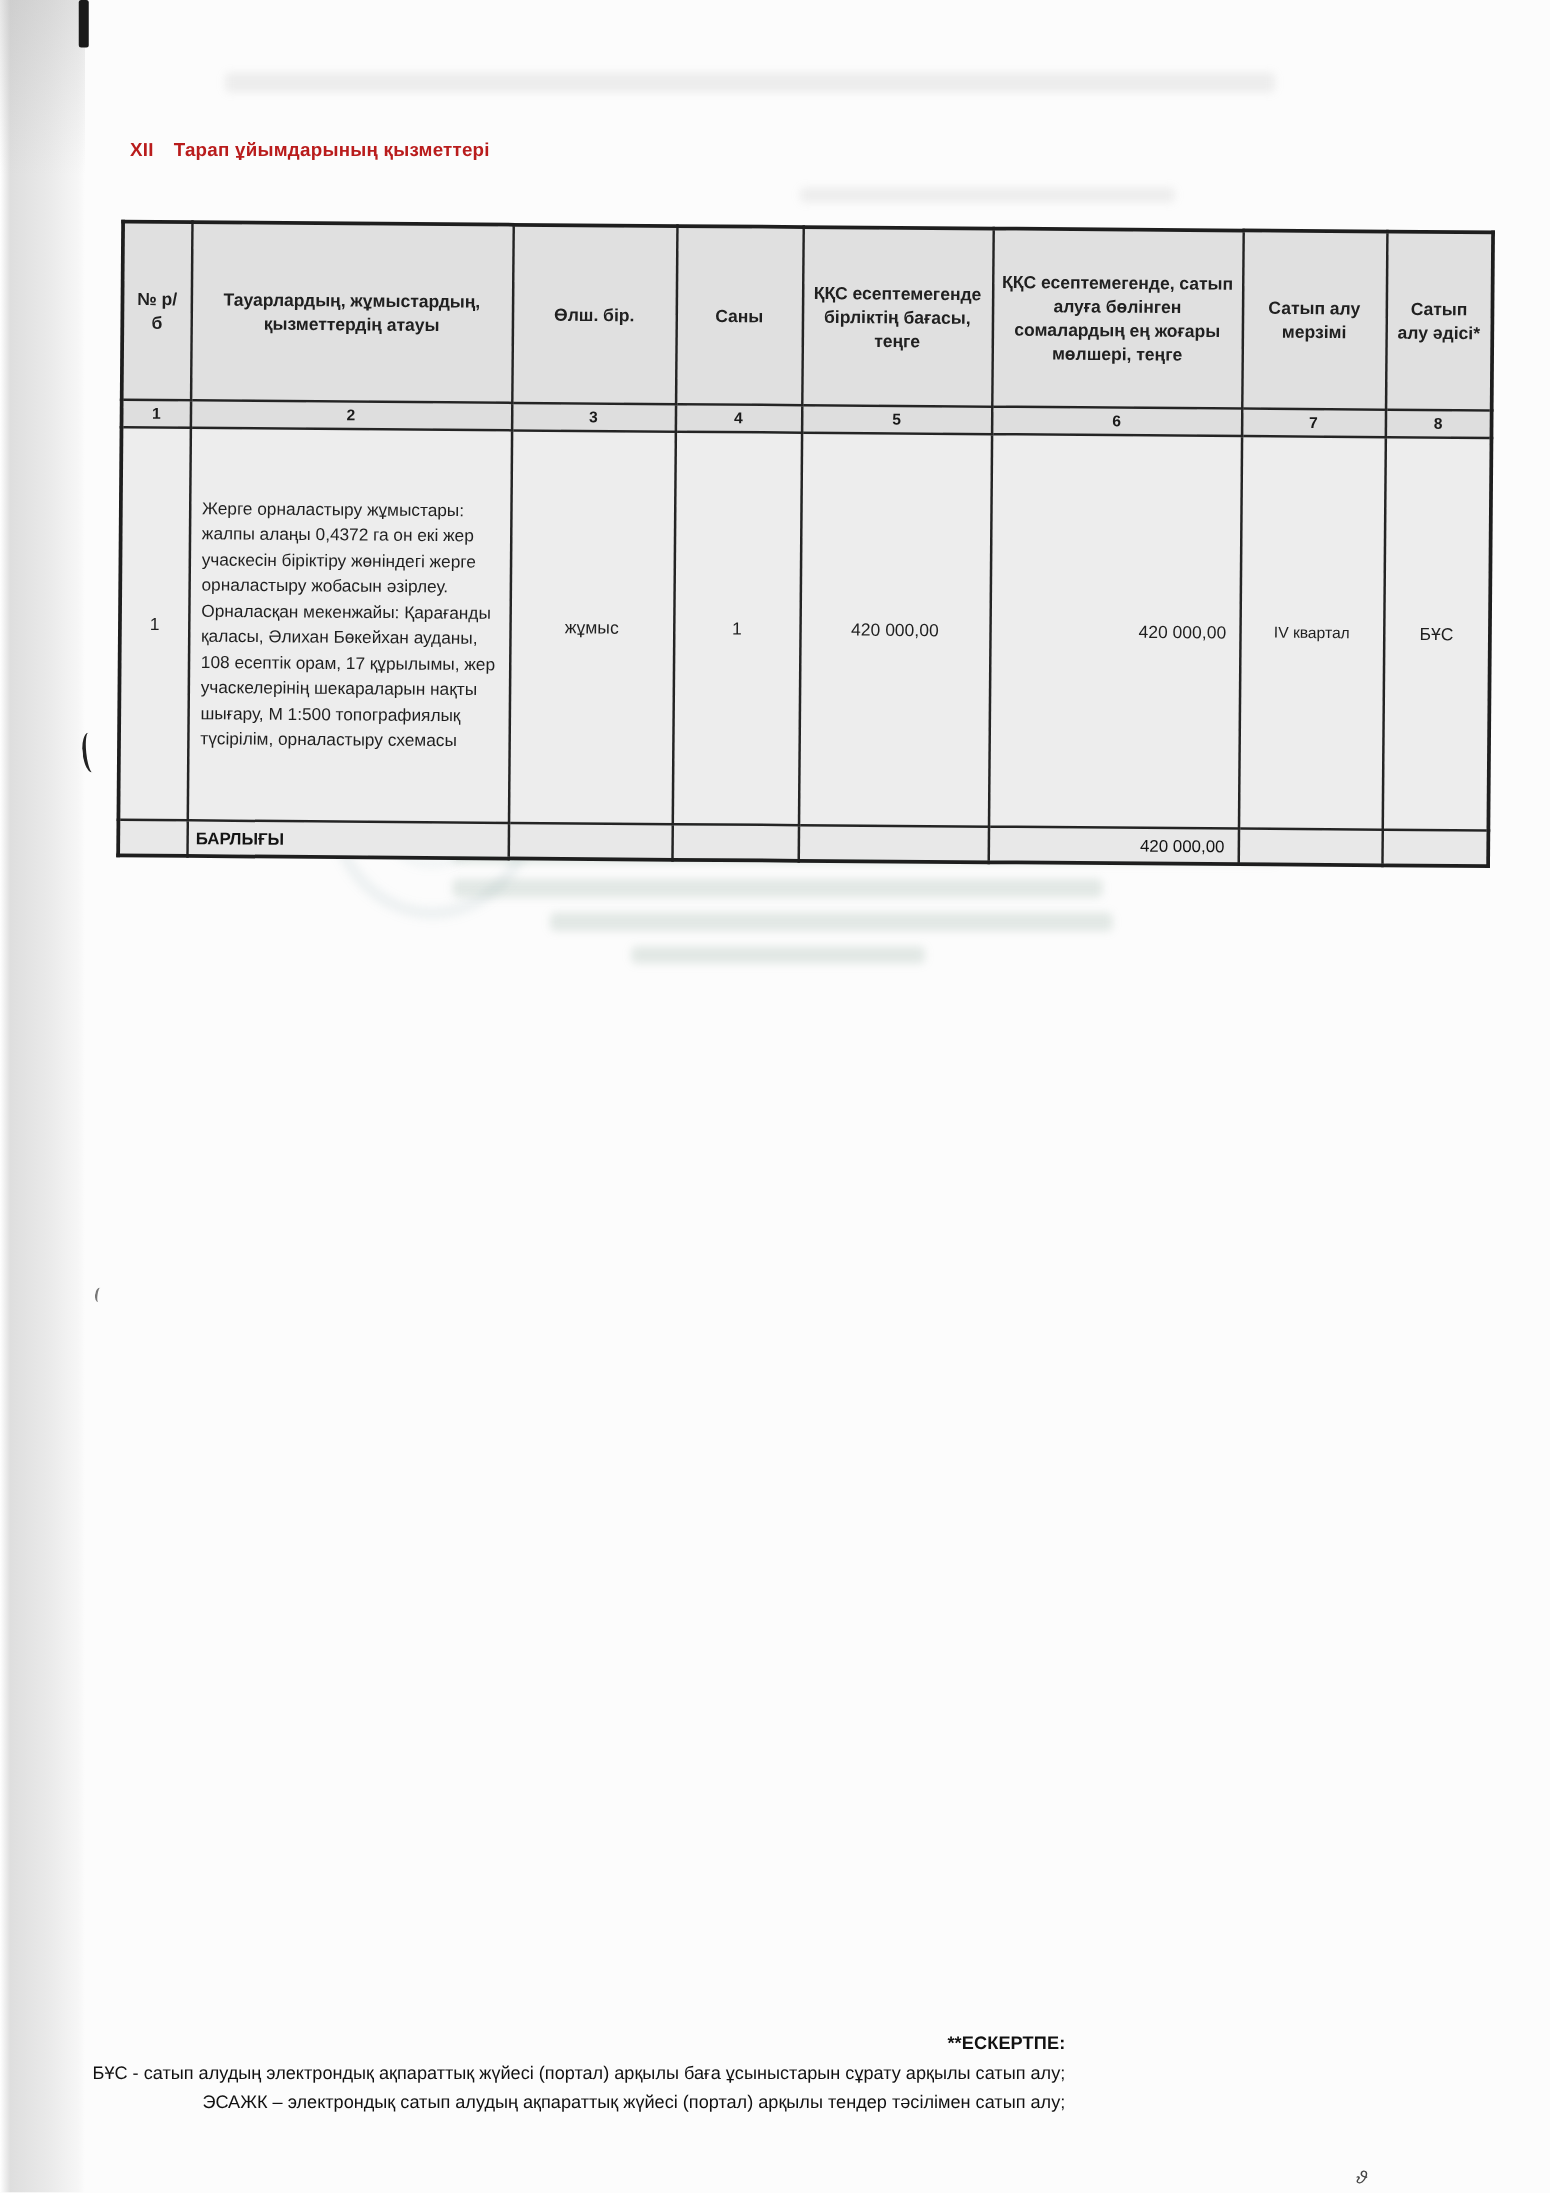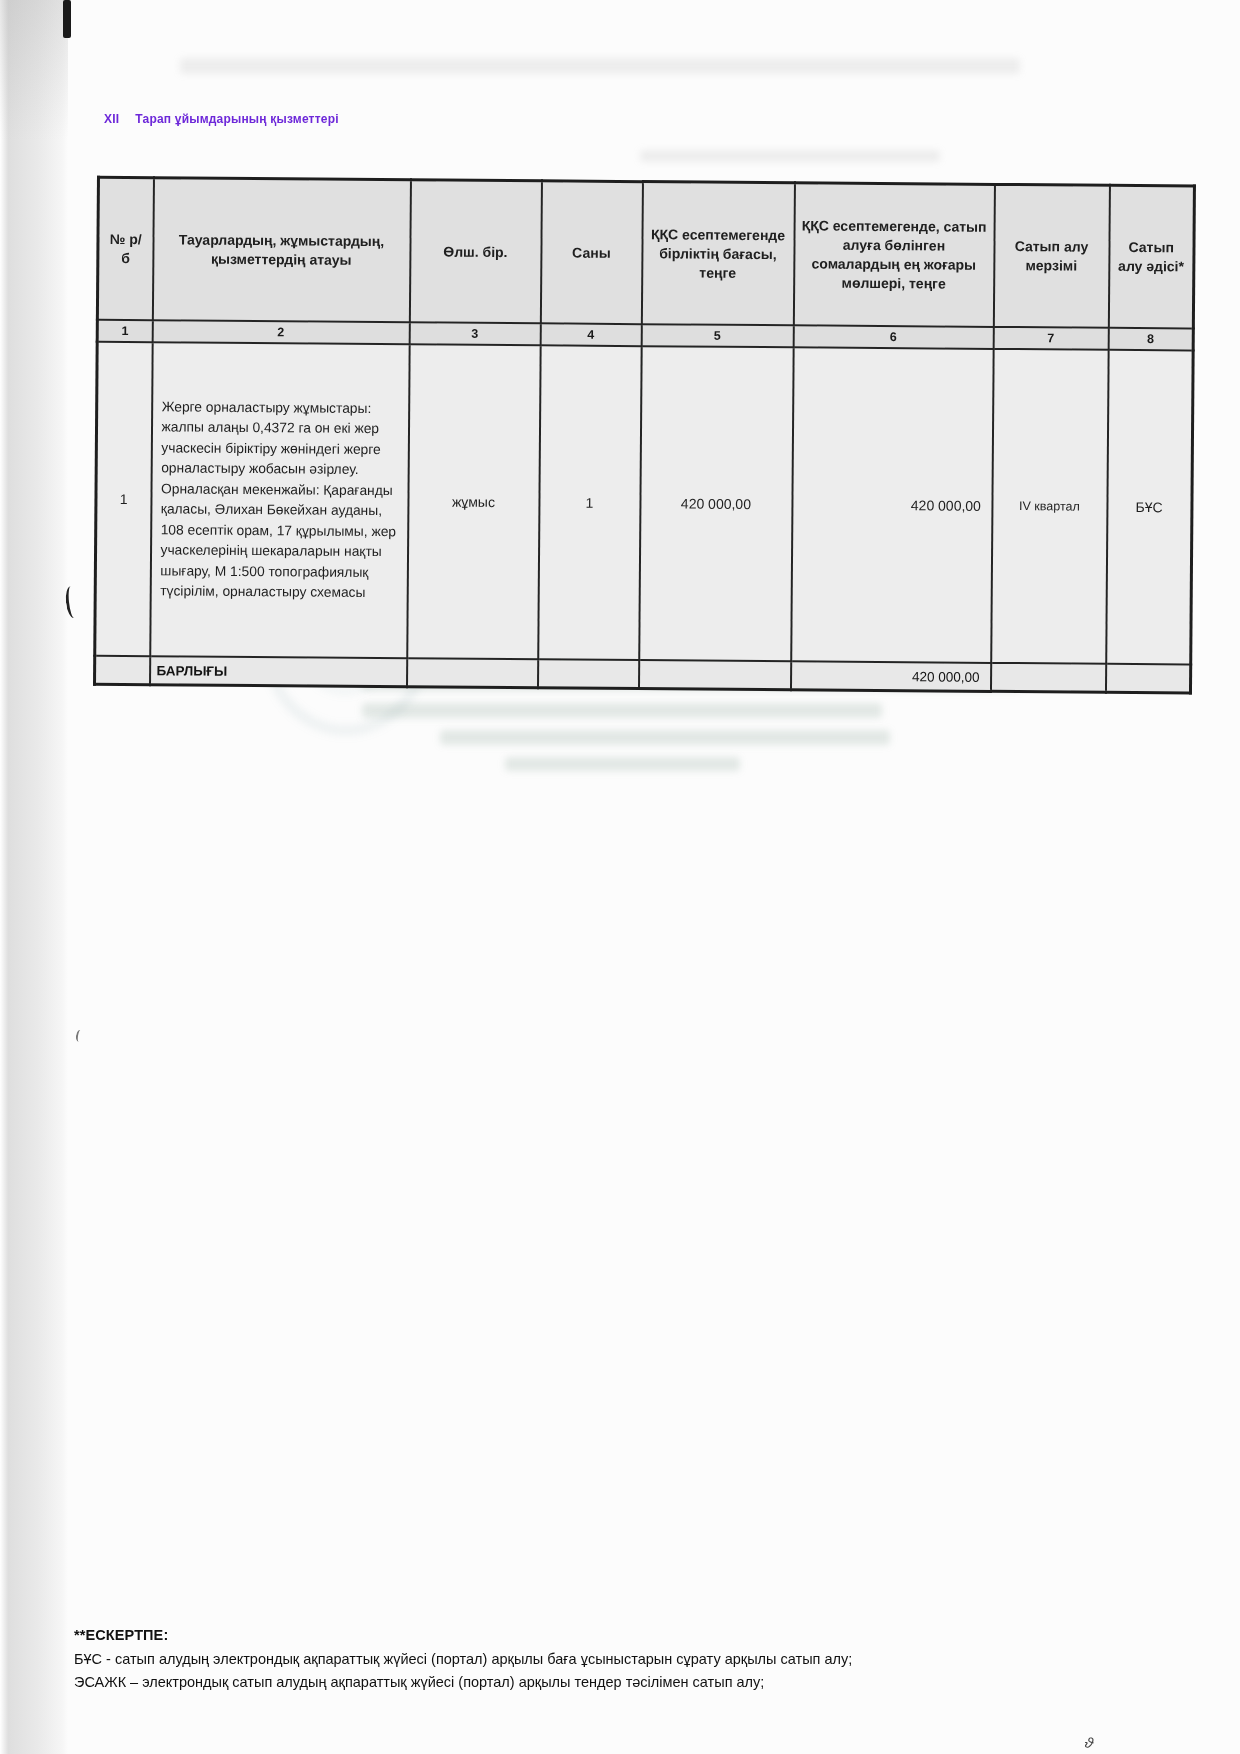--- a/index.html
+++ b/index.html
@@ -41,22 +41,22 @@
     position:absolute;left:262px;top:552px;width:150px;height:165px;border-radius:50%;
     border:9px solid rgba(95,140,150,.10);filter:blur(4px);
   }
   .stamp-ghost2{
     position:absolute;left:296px;top:590px;width:86px;height:92px;border-radius:50%;
     border:6px solid rgba(95,140,150,.09);filter:blur(4px);
   }
   .cell-ghost{position:absolute;filter:blur(4px);background:rgba(115,155,135,.16);border-radius:6px;}
   
   .heading{
-    position:absolute;left:104px;top:112px;font-size:12px;font-weight:bold;
-    letter-spacing:.2px;color:#6d28d9;white-space:nowrap;
+    position:absolute;left:104px;top:112px;font-size:15px;font-weight:bold;
+    letter-spacing:.2px;color:#b91c1c;white-space:nowrap;
   }
   .heading .title{margin-left:16px;}
   
   .table-wrap{
     position:absolute;left:97px;top:176px;width:1100px;
     transform:rotate(0.45deg);transform-origin:20px 0;
   }
   table.doc{
     border-collapse:collapse;table-layout:fixed;width:1096px;
     border:3px solid #1e1e1e;
@@ -83,21 +83,21 @@
   }
   tr.datarow td.amount{text-align:right;padding-right:10px;}
   tr.datarow td.period{font-size:12.5px;}
   tr.totalrow td{
     background:#e8e8e8;height:22px;font-size:13.5px;color:#141414;padding:2px 6px;
   }
   tr.totalrow td.label{text-align:left;font-weight:bold;}
   tr.totalrow td.amount{text-align:right;padding-right:10px;}
   
   .footnotes{
-    position:absolute;left:74px;top:1624px;font-size:14.5px;line-height:23.5px;color:#111;
+    position:absolute;left:74px;top:1624px;font-size:14.5px;line-height:23.5px;color:#111;text-align:right;
   }
   .footnotes .fn-title{font-weight:bold;letter-spacing:.1px;}
 </style>
 </head>
 <body>
 
 <div class="edge-strip"></div>
 <div class="edge-strip-top"></div>
 <div class="corner-mark"></div>
 <div class="paren-mark"></div>

